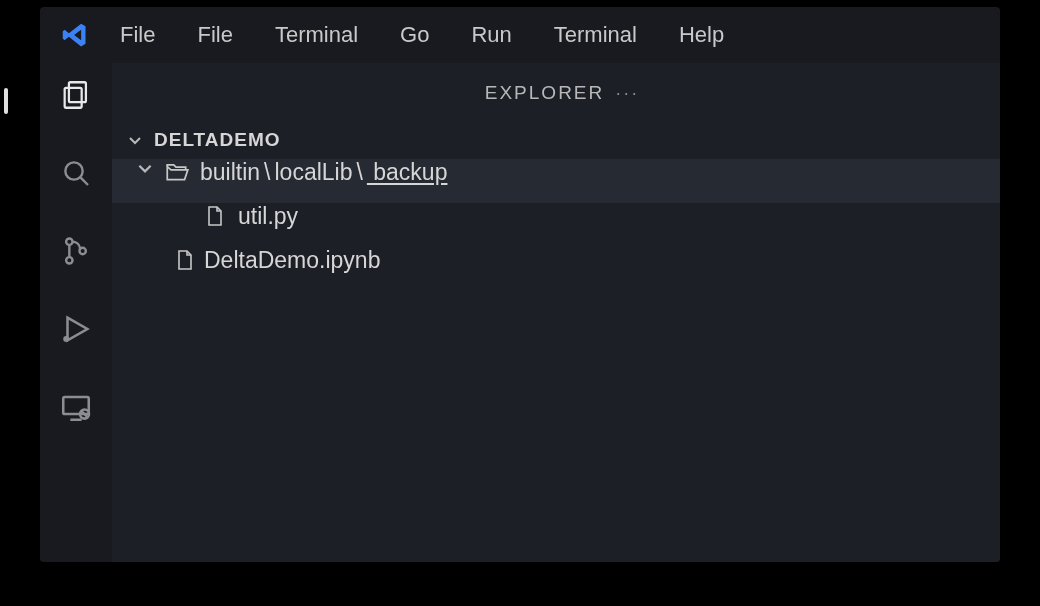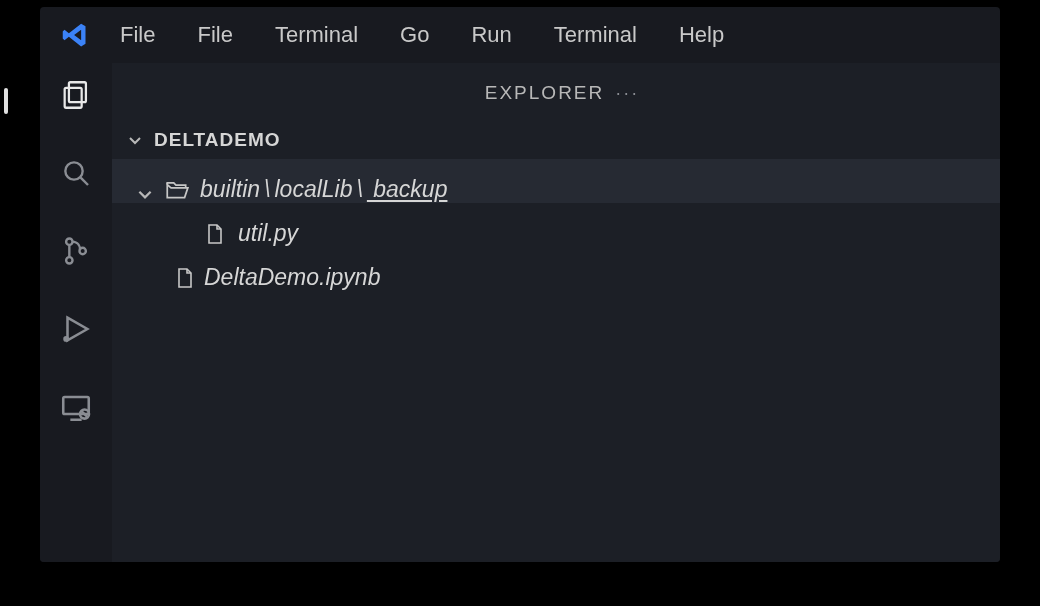--- a/index.html
+++ b/index.html
@@ -90,27 +90,26 @@
     font-size: 19px;
     font-weight: 700;
     letter-spacing: 1px;
     color: #d6d6d6;
   }
 
   .tree { padding-top: 2px; }
 
   .tree-row {
     display:flex;
-    align-items:flex-end;
+    align-items:flex-start;
     gap: 10px;
     height: 44px;
     padding-left: 24px;
     font-size: 23px;
     color: #d6d6d6;
-    font-style: italic;
   }
   .tree-row.selected { background: #262a33; }
   .tree-row.indent1 { padding-left: 90px; }
   .tree-row.indent0f { padding-left: 60px; gap: 6px; }
 
   .chev { width:18px; height:18px; display:flex; align-items:center; justify-content:center; color:#b8b8b8; }
   .ficon { width:26px; height:26px; display:flex; align-items:center; justify-content:center; color:#c7c7c7; }
 
   .u { text-decoration: underline; text-underline-offset: 3px; }
 

